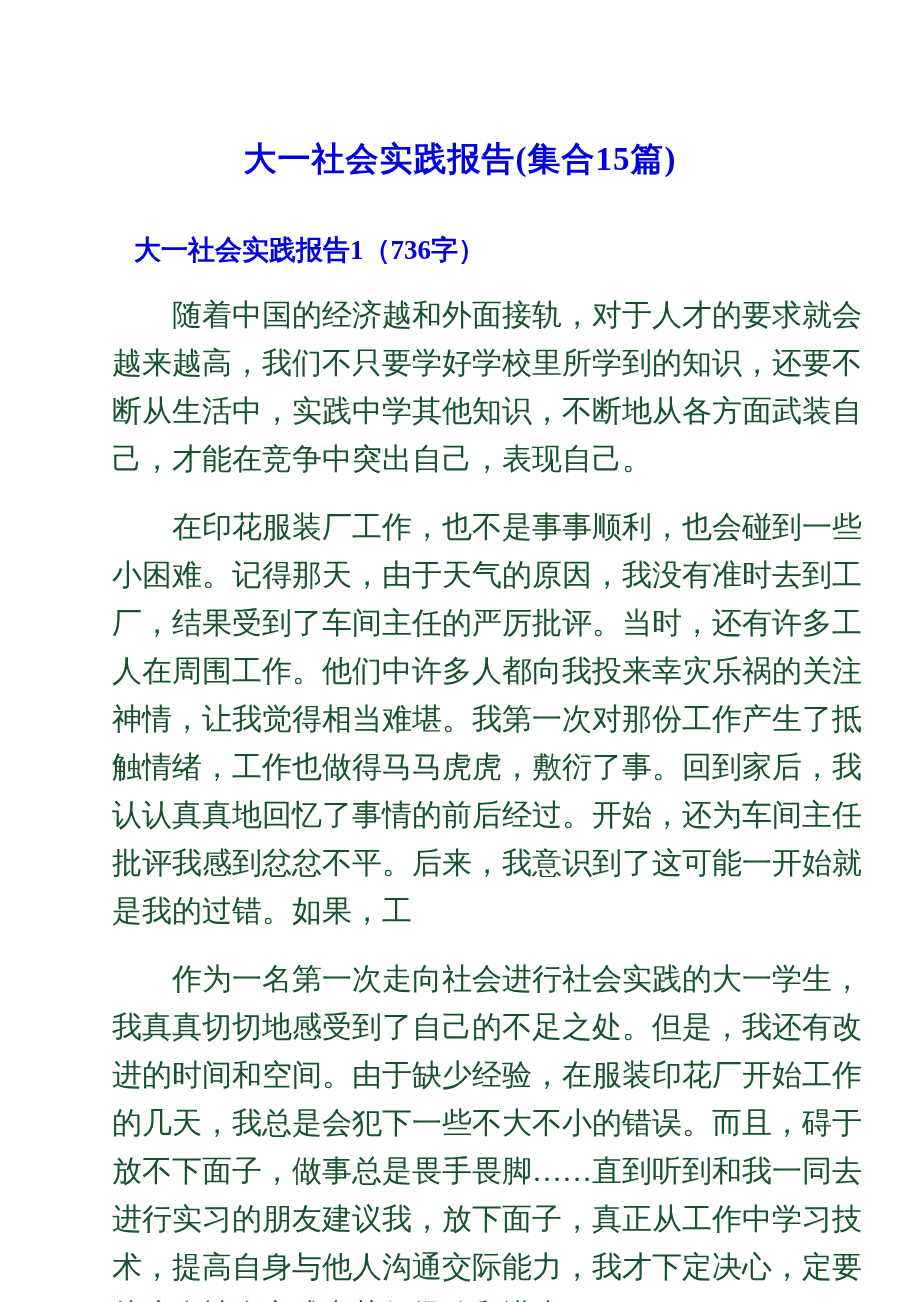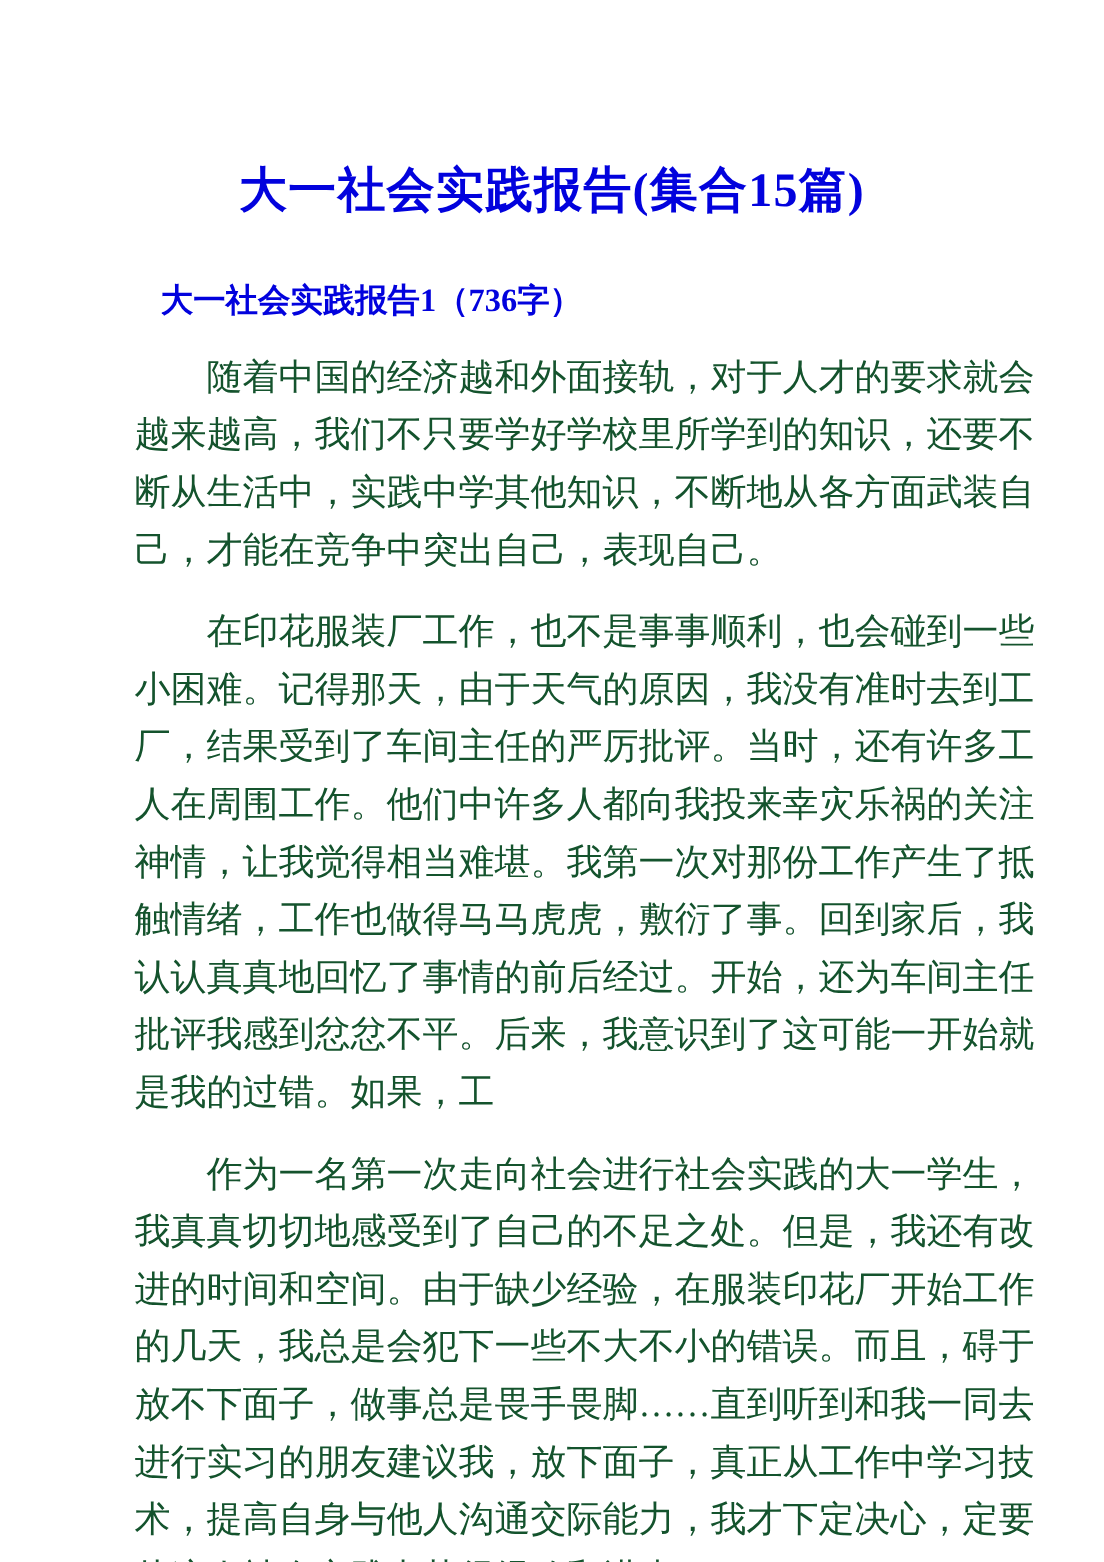--- a/index.html
+++ b/index.html
@@ -11,21 +11,21 @@
     position: relative;
     width: 920px;
     height: 1302px;
     background: #ffffff;
     overflow: hidden;
     font-family: "Liberation Serif", "DejaVu Serif", serif;
   }
   .doc-title {
     margin: 134px 0 0 0;
     text-align: center;
-    font-size: 40px;
+    font-size: 33px;
     line-height: 50px;
     font-weight: bold;
     color: #0202dd;
     letter-spacing: 1px;
   }
   .section-heading {
     margin: 48px 0 4px 134px;
     font-size: 27px;
     line-height: 36px;
     font-weight: bold;

